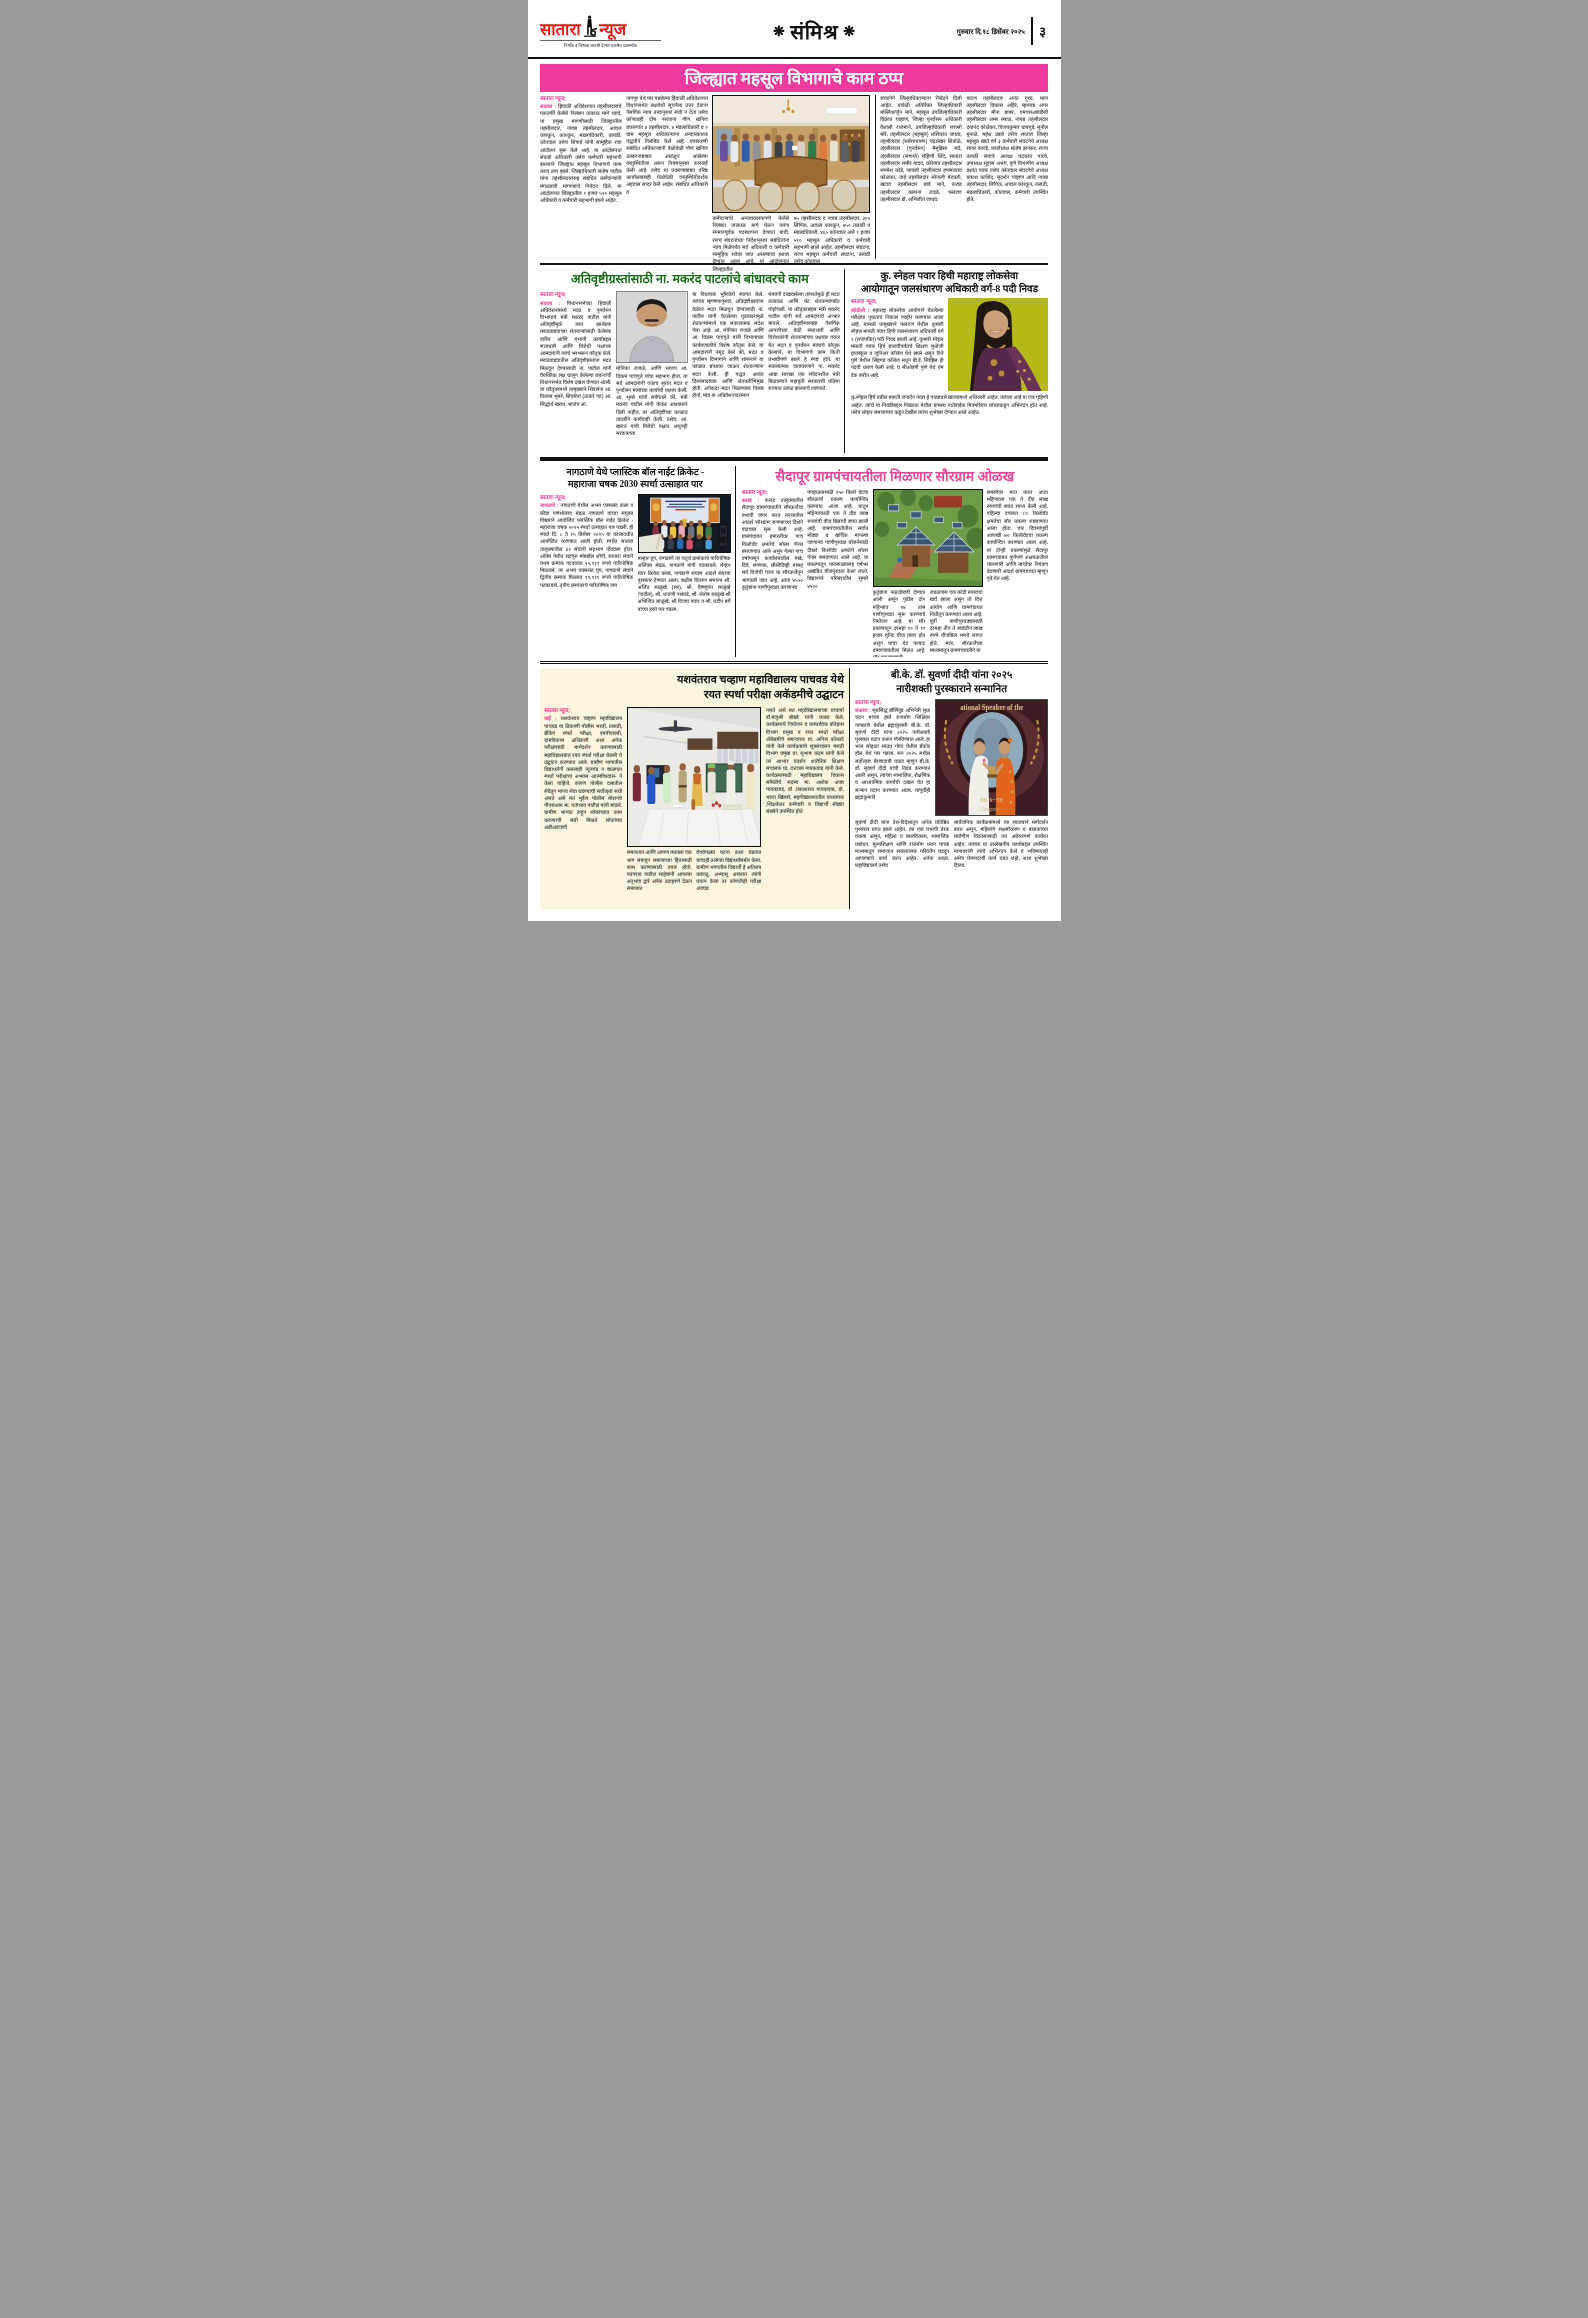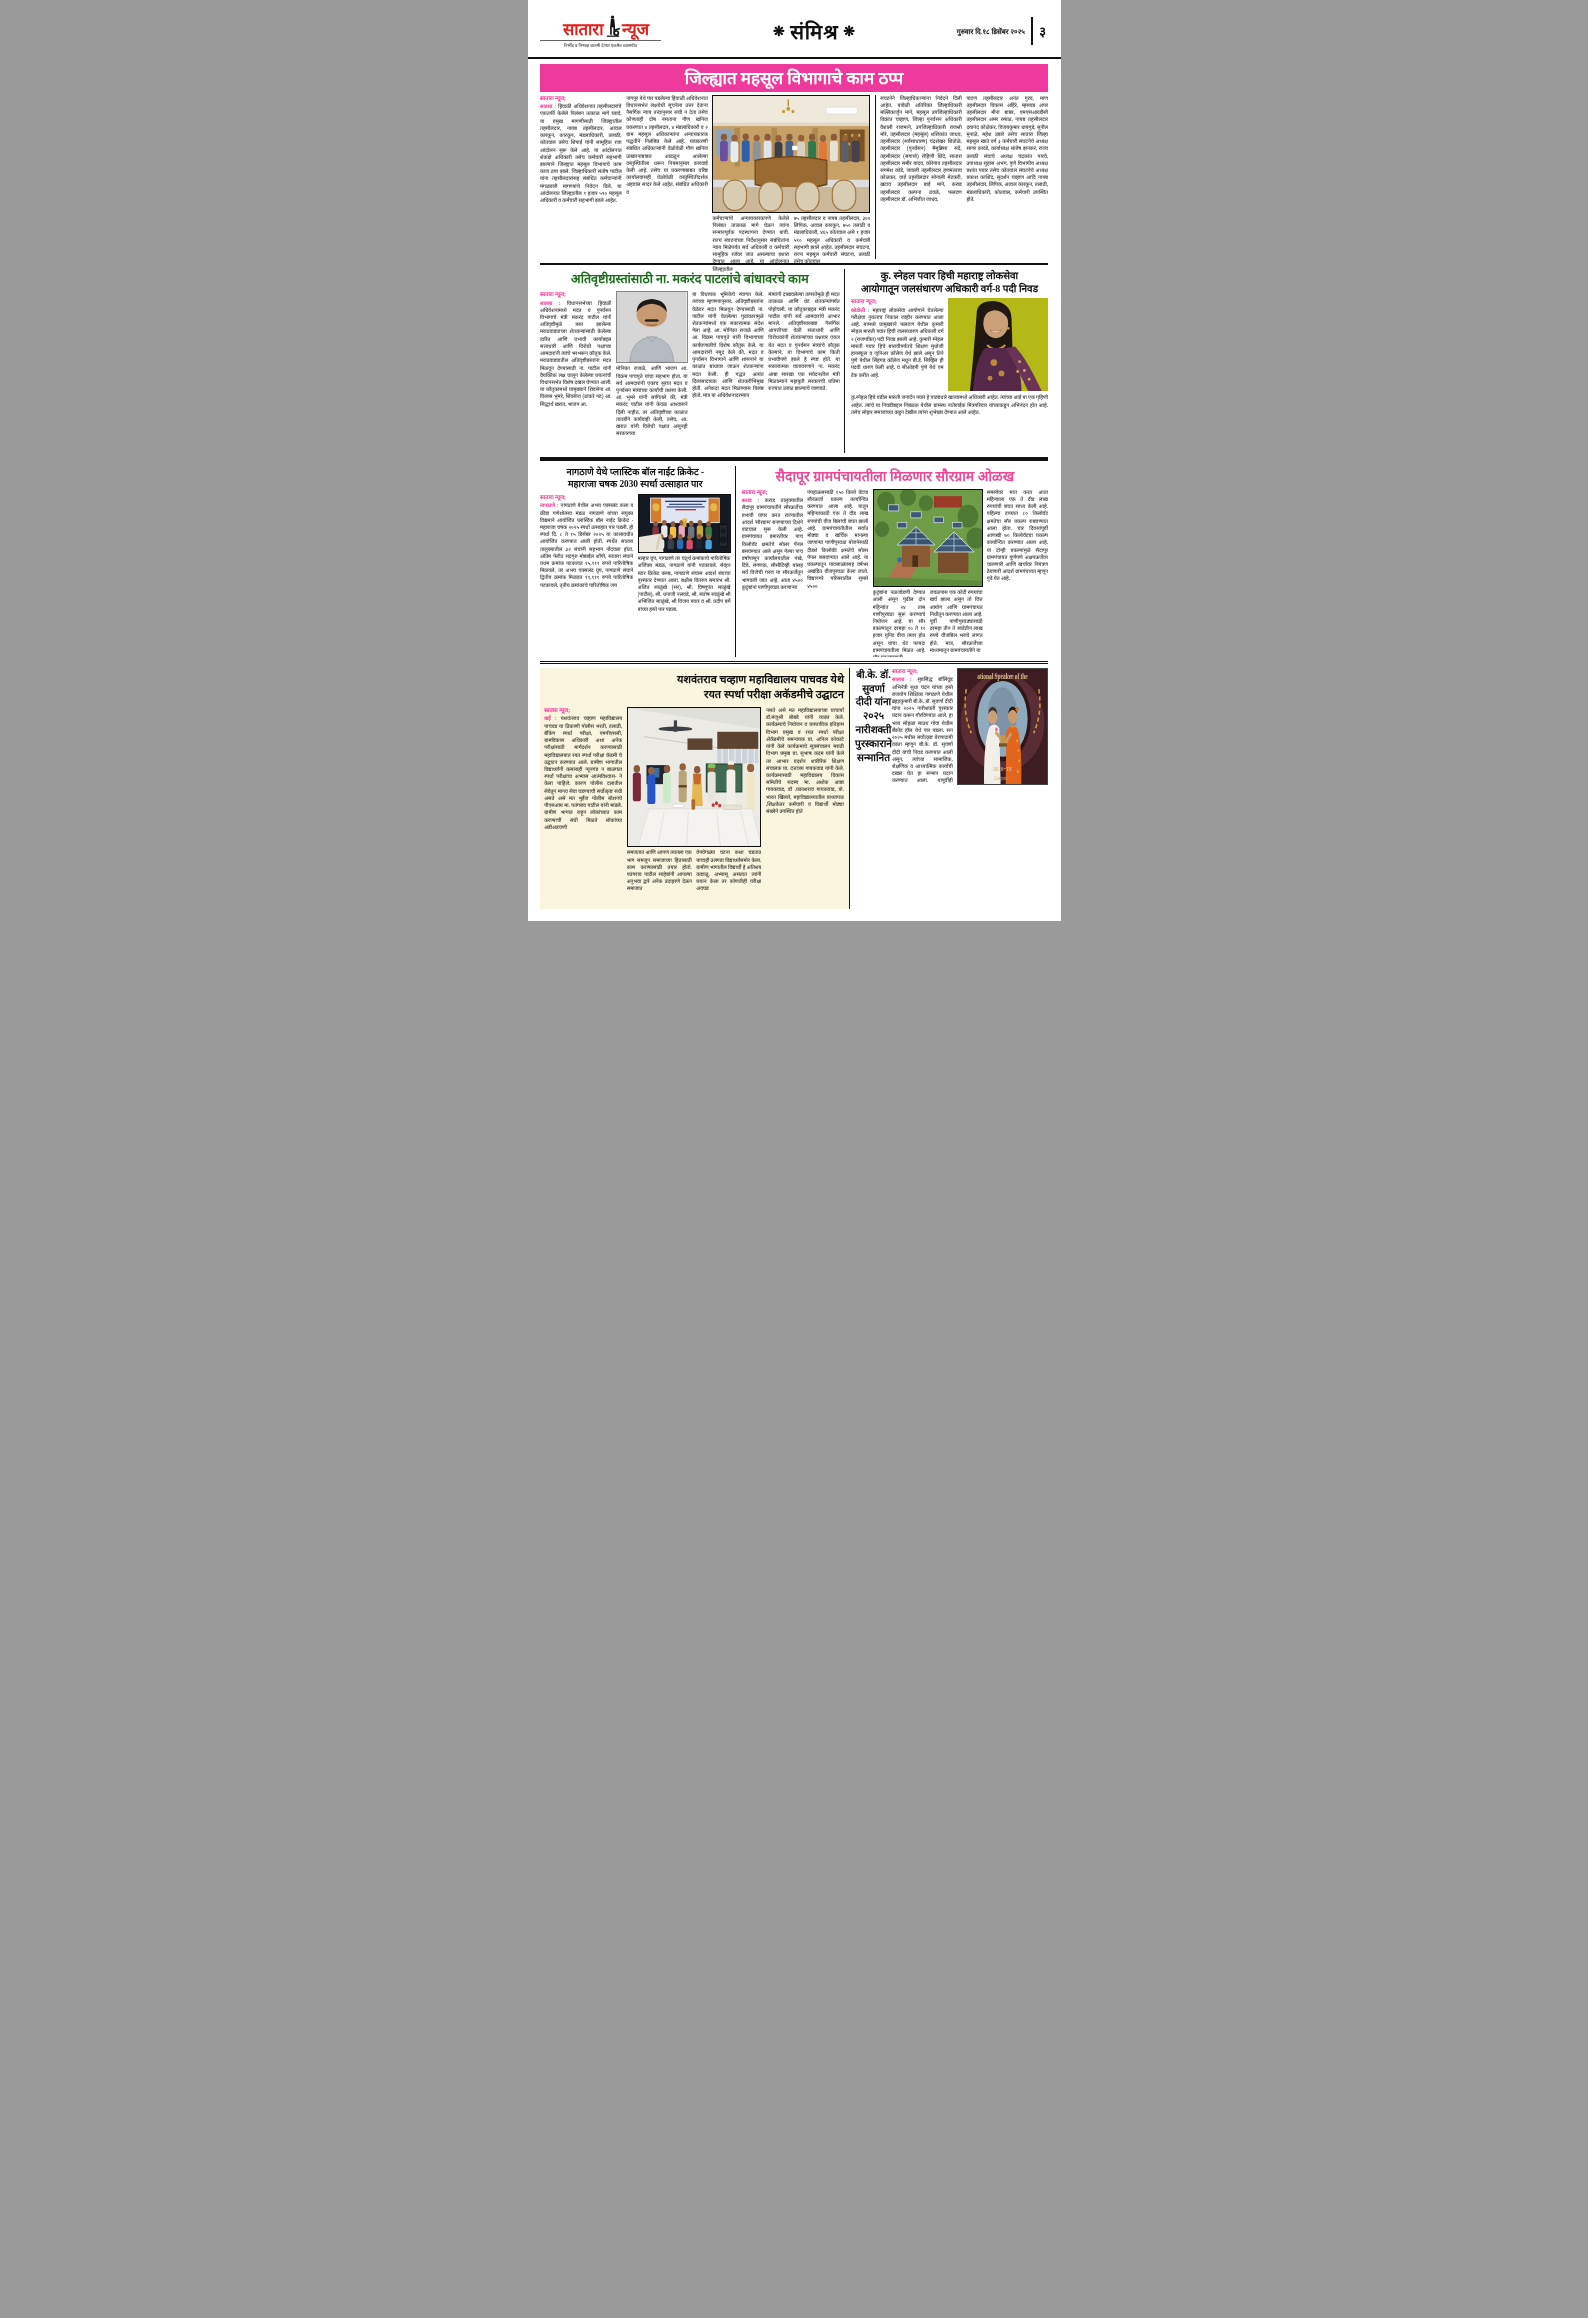--- a/index.html
+++ b/index.html
@@ -2,21 +2,21 @@
 <html style="font-size:7.4px"><head>
 <meta charset="utf-8">
 <style>
   html,body{margin:0;padding:0;background:#9a9a9a;}
   .page{width:533px;background:#ffffff;margin:0 auto;padding:4.6px 0 12px;
         font-family:"Liberation Serif","DejaVu Serif",serif;color:#111;position:relative;}
   .inner{margin:0 12.5px;}
   
   header{display:flex;align-items:center;padding:3.7px 12.5px 0;height:46px;}
   .masthead{width:132px;}
-  .logo-row{display:flex;align-items:flex-end;gap:2.3px;color:#E3201B;font-weight:bold;font-size:16.7px;line-height:1;justify-content:center;}
+  .logo-row{display:flex;align-items:flex-end;gap:2.3px;color:#E3201B;font-weight:bold;font-size:16.7px;line-height:1;}
   .logo-row .statue{width:14px;height:24px;flex:0 0 auto;}
   .tagline{font-size:4.4px;color:#222;border-top:0.5px solid #666;margin-top:1.4px;padding-top:0.5px;text-align:center;width:121px;}
   .edition{flex:1;text-align:center;font-size:20.4px;font-weight:bold;letter-spacing:0.9px;}
   .edition .orn{font-size:14px;vertical-align:2.8px;padding:0 4.6px;}
   .date-block{display:flex;align-items:center;gap:6.5px;}
   .date-line{font-size:7px;font-weight:bold;white-space:nowrap;}
   .vbar{width:1.4px;height:28px;background:#111;}
   .pagenum{font-size:13px;font-weight:bold;padding-right:1.9px;}
   .header-rule{height:2.3px;background:#111;margin:2.8px 0 4.2px;}
   
@@ -76,21 +76,21 @@
   .art6{width:59%;background:#FAF5DE;border-right:0.9px solid #111;padding:3.2px 4.6px 3.7px 4.2px;display:flex;flex-direction:column;}
   .art6 h2{font-size:11px;text-align:right;line-height:1.4;margin:0.9px 0 4.2px;}
   .art6-body{flex:1;display:flex;gap:4.6px;overflow:hidden;}
   .a6c1{width:26%;}
   .a6mid{flex:1;display:flex;flex-direction:column;}
   .a6photo{height:138px;border:0.9px solid #111;overflow:hidden;}
   .a6photo svg{display:block;width:100%;height:100%;}
   .a6midcols{flex:1;display:flex;gap:4.6px;margin-top:2.3px;}
   .a6midcols .ncol{flex:1;}
   .a6r{width:26%;}
-  .art7{flex:1;padding-left:5.6px;display:flex;flex-direction:row;}
+  .art7{flex:1;padding-left:5.6px;display:flex;flex-direction:column;}
   .art7 h2{font-size:10.2px;text-align:center;line-height:1.35;margin:0 0 3.2px;}
   .a7top{display:flex;gap:4.2px;height:117px;}
   .a7c1{width:39%;}
   .a7photo{flex:1;border:0.5px solid #444;overflow:hidden;}
   .a7photo svg{display:block;width:100%;height:100%;}
   .a7cols{flex:1;display:flex;gap:4.2px;margin-top:3.2px;overflow:hidden;}
   .a7cols .ncol{flex:1;}
 </style>
 </head>
 <body>

